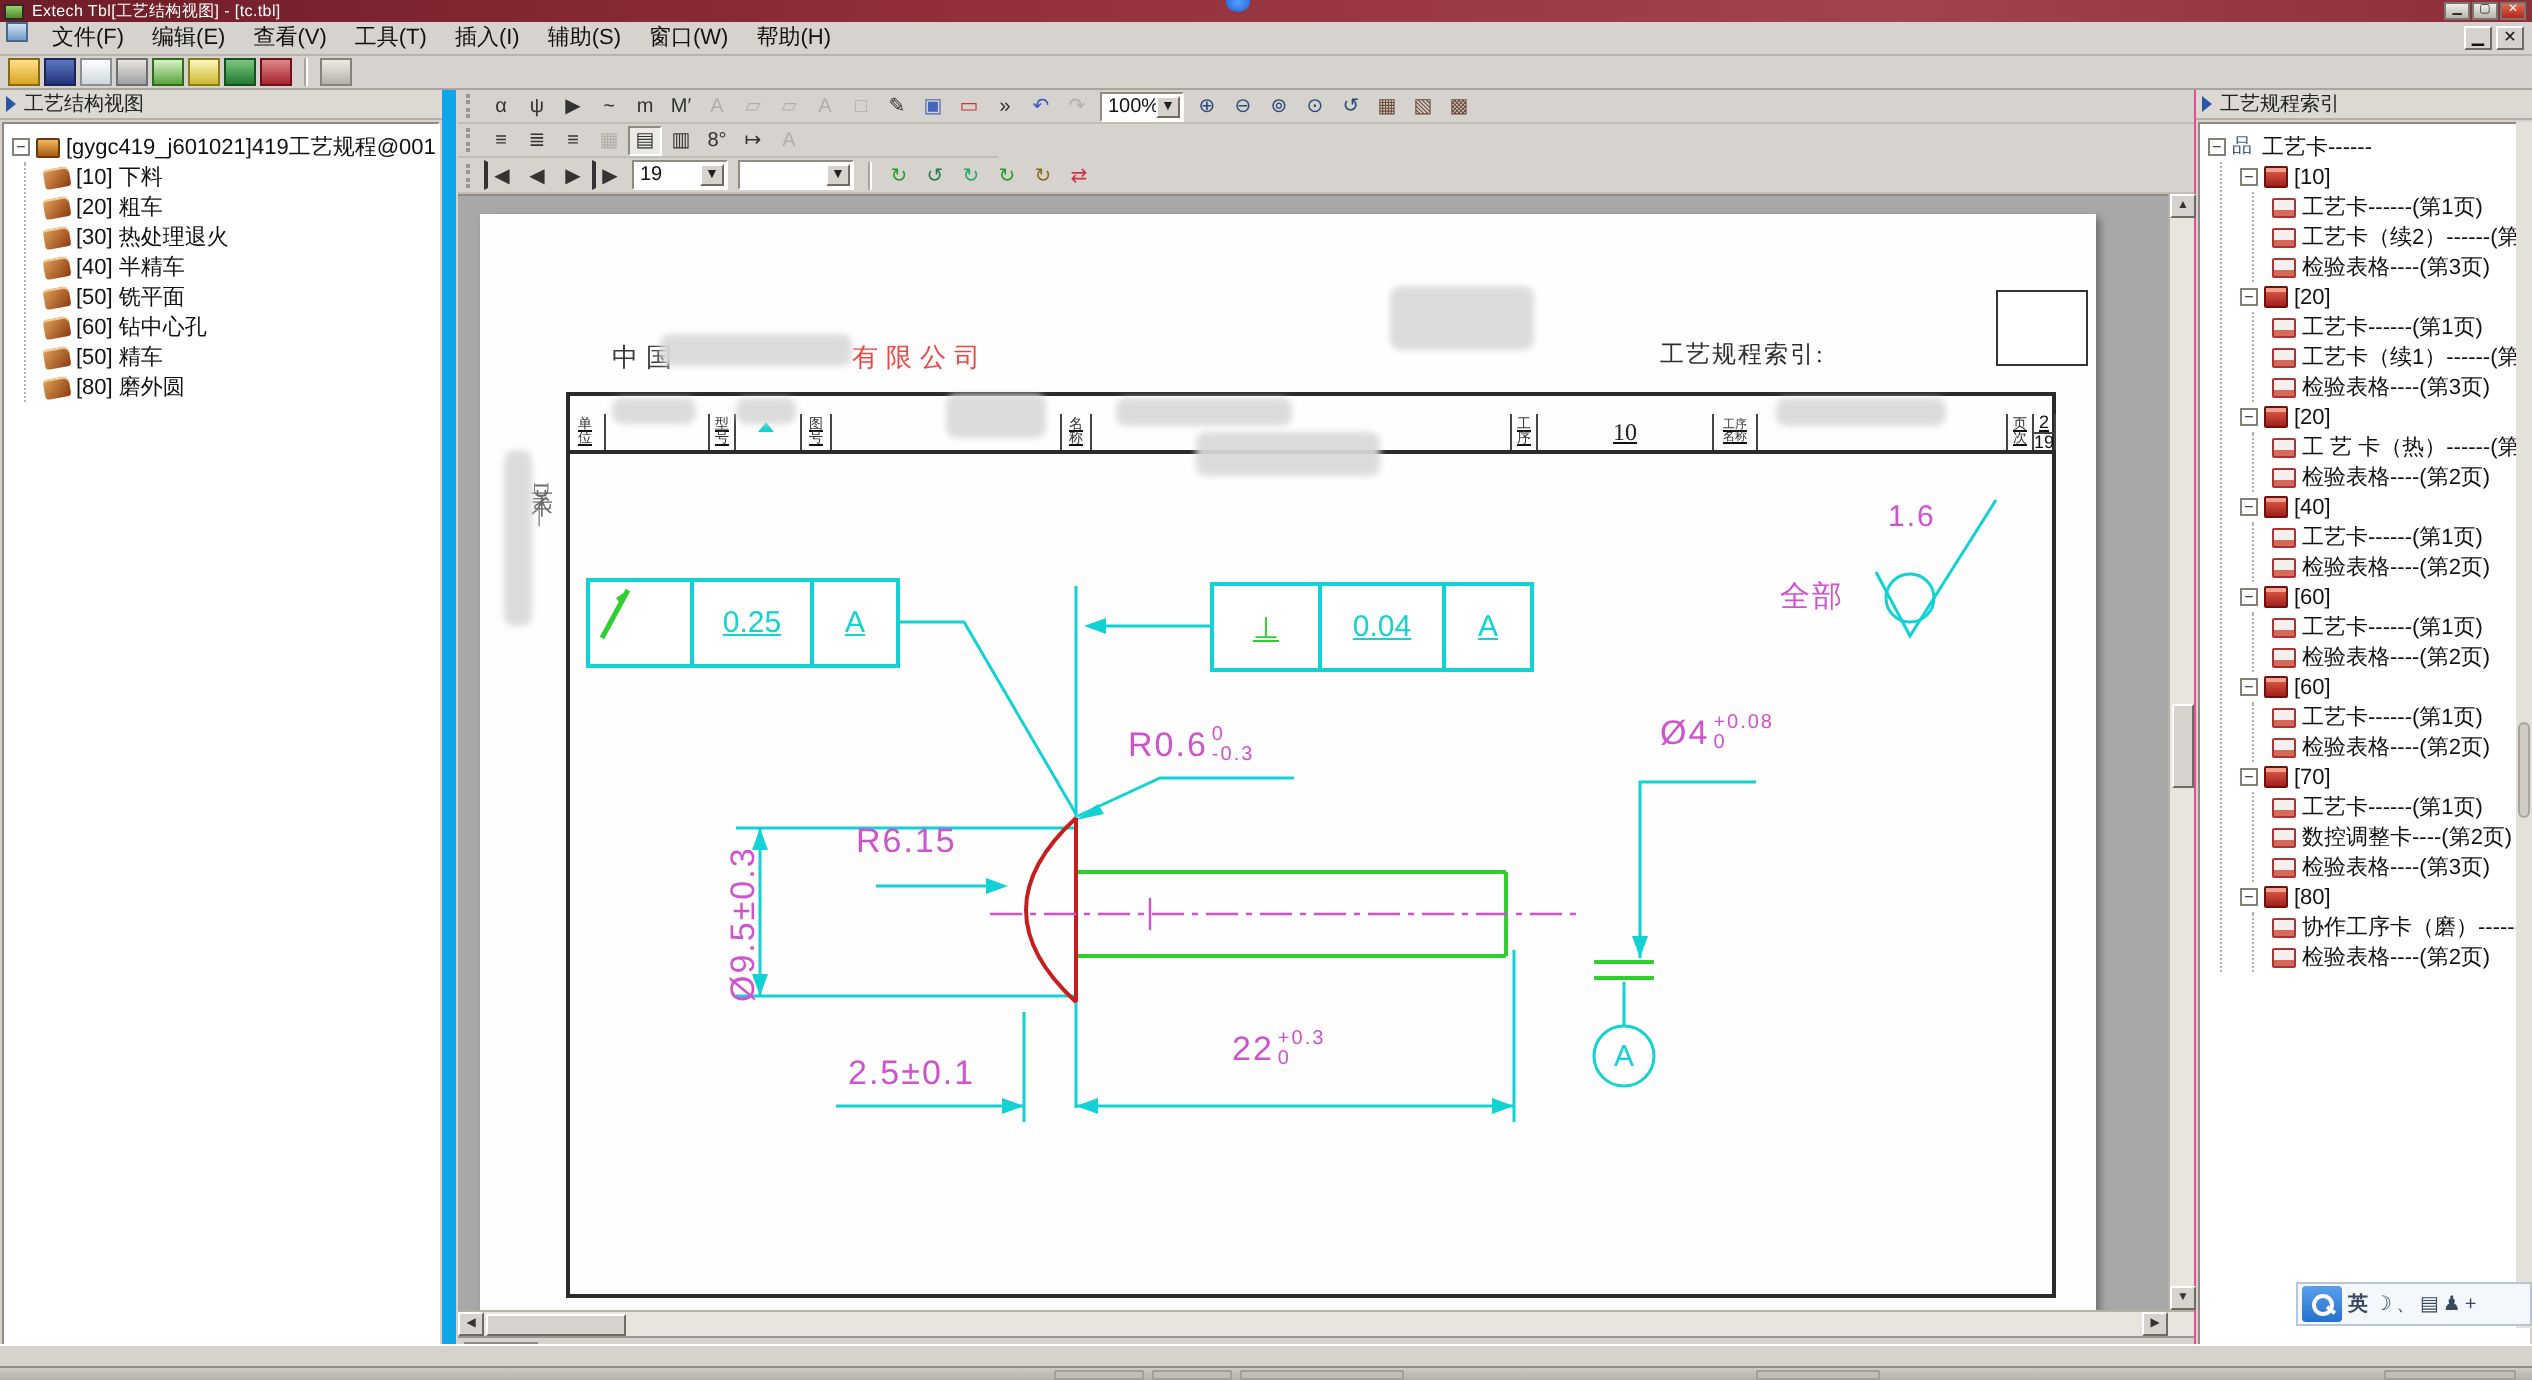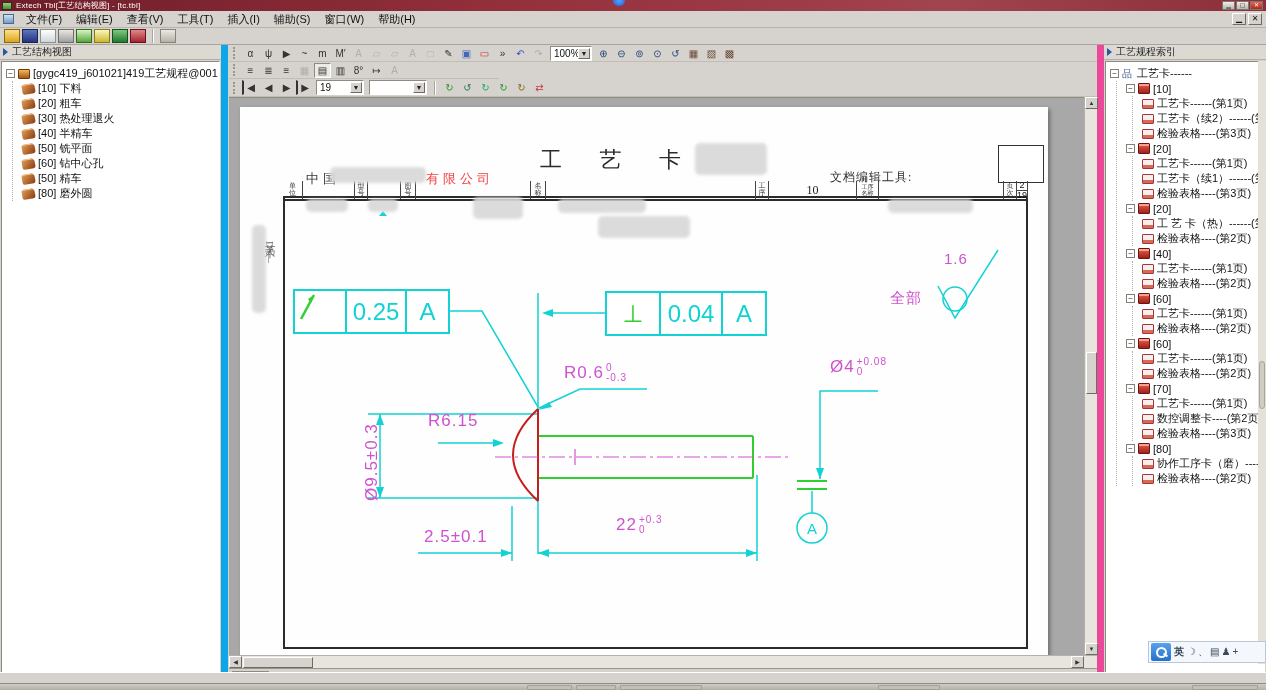--- a/index.html
+++ b/index.html
@@ -10,21 +10,21 @@
   .titlebar { position:absolute; left:0; top:0; width:1266px; height:11px;
     background:linear-gradient(90deg,#6e1d28,#93303c 40%,#a24350 75%,#8c2f3a); display:flex; align-items:center; }
   .titlebar .app-ico { width:10px; height:8px; margin-left:2px; background:linear-gradient(#9dd06a,#4e8a2f); border:1px solid #2c2c2c; }
   .titlebar .ttl { color:#fff; font-size:8px; margin-left:4px; white-space:nowrap; letter-spacing:.2px; }
   .winbtns { position:absolute; right:3px; top:1px; display:flex; gap:1px; }
   .winbtn { width:13px; height:9px; background:linear-gradient(#efede8,#b9b5ac); border:1px solid #7b7770; font-size:6px; line-height:7px; text-align:center; color:#222; }
   .winbtn.close { background:linear-gradient(#e06a5a,#b02818); color:#fff; }
   .blue-dot { position:absolute; left:613px; top:-4px; width:12px; height:10px; border-radius:50%; background:radial-gradient(#55a0ff,#1c5fd0); }
 
   
-  .menubar { position:absolute; left:0; top:11px; width:1266px; height:17px; background:#d6d3ce; border-bottom:1px solid #b8b4ab; display:flex; align-items:center; }
+  .menubar { position:absolute; left:0; top:11px; width:1266px; height:17px; background:#d6d3ce; border-bottom:1px solid #b8b4ab; display:flex; }
   .menubar .mdi-ico { width:11px; height:10px; margin:0 5px 0 3px; background:linear-gradient(#cfe2f5,#6f9cc9); border:1px solid #49688a; }
   .menu-item { padding:2px 7px; font-size:11px; color:#111; }
   .menubar .mdibtns { position:absolute; right:4px; top:2px; display:flex; gap:2px; }
   .mdibtn { width:14px; height:12px; background:#d6d3ce; border:1px solid; border-color:#fff #6f6b63 #6f6b63 #fff; font-size:8px; line-height:10px; text-align:center; }
 
   
   .app-toolbar { position:absolute; left:0; top:28px; width:1266px; height:17px; background:#d6d3ce; border-bottom:1px solid #a9a59c; display:flex; align-items:center; gap:2px; padding-left:4px; }
   .tb-ico { width:16px; height:14px; border:1px solid transparent; display:flex; align-items:center; justify-content:center; font-size:9px; color:#fff; }
   .ic-open-folder { background:linear-gradient(#ffe08a,#d9a520); border-color:#8a6a10; }
   .ic-save { background:linear-gradient(#5a77c0,#26337c); border-color:#1c2554; }
@@ -35,21 +35,21 @@
   .ic-book-green { background:linear-gradient(#7ec87e,#1f7a2f); border-color:#145020; }
   .ic-book-red { background:linear-gradient(#e08888,#a42430); border-color:#6d1018; }
   .ic-user { background:linear-gradient(#eceae4,#b6b2a8); border-color:#87837a; color:#444; }
   .vsep { width:2px; height:14px; border-left:1px solid #a9a59c; border-right:1px solid #ffffff; margin:0 4px; }
 
   
   .left-panel { position:absolute; left:0; top:45px; width:228px; height:639px; background:#d6d3ce; border-right:7px solid #0ea5e9; }
   .panel-hd { height:15px; background:#dcd9d2; border-bottom:1px solid #b5b1a8; display:flex; align-items:center; font-size:10px; color:#222; padding-left:3px; gap:4px; }
   .panel-hd .tri { width:0; height:0; border-left:5px solid #2a56a8; border-top:4px solid transparent; border-bottom:4px solid transparent; }
   .panel-body { position:absolute; left:1px; right:1px; top:16px; bottom:6px; background:#fff; border:1px solid; border-color:#8f8b83 #fff #fff #8f8b83; overflow:hidden; padding:4px 0 0 4px; }
-  .right-panel { position:absolute; left:1097px; top:45px; width:169px; height:639px; background:#d6d3ce; border-left:7px solid #ec4899; }
+  .right-panel { position:absolute; left:1097px; top:45px; width:169px; height:639px; background:#d6d3ce; border-left:1px solid #ec4899; }
 
   
   .trow { display:flex; align-items:center; gap:3px; height:15px; white-space:nowrap; font-size:11px; color:#111; }
   .texp { width:9px; height:9px; border:1px solid #848078; background:#fff; font-size:8px; line-height:7px; text-align:center; color:#333; flex:0 0 9px; }
   .tkids { margin-left:6px; padding-left:9px; border-left:1px dotted #b5b1a8; }
   .ico-tool { width:13px; height:10px; flex:0 0 13px; background:linear-gradient(135deg,#e2a15a,#8b3a0f); border-radius:2px 3px 2px 2px; transform:rotate(-10deg); box-shadow:inset 0 1px 0 #f5cc96; }
   .ico-root { width:12px; height:10px; flex:0 0 12px; background:linear-gradient(#f2b95e,#a65a16); border:1px solid #6b3a0c; border-radius:1px; }
   .ico-book { width:12px; height:11px; flex:0 0 12px; background:linear-gradient(#e5604a,#a01f1a); border:1px solid #6d120d; border-radius:1px; box-shadow:inset 0 2px 0 #f2a090; }
   .ico-card { width:12px; height:10px; flex:0 0 12px; background:#f5f0ee; border:1px solid #a33; box-shadow:inset 0 -3px 0 #d66a5a; border-radius:1px; }
   .ico-org { color:#445a8c; font-size:10px; line-height:10px; flex:0 0 12px; }
@@ -81,35 +81,35 @@
   
   .page { position:absolute; left:11px; top:9px; width:808px; height:549px; background:#fefefe; box-shadow:2px 2px 4px rgba(0,0,0,.35); }
   .page svg { position:absolute; left:0; top:0; }
   .t { position:absolute; white-space:nowrap; }
   .doc-title { left:300px; top:38px; font-family:"Liberation Serif",serif; font-size:22px; letter-spacing:16px; color:#2b2b2b; }
   .company { left:66px; top:63px; font-family:"Liberation Serif",serif; font-size:13px; color:#3a3a3a; letter-spacing:4px; }
   .company2 { left:186px; top:63px; font-family:Liberation Serif, serif; font-size:13px; color:#ef4444; letter-spacing:4px; }
   .approval { left:590px; top:62px; font-family:"Liberation Serif",serif; font-size:12px; color:#2e2e2e; letter-spacing:1px; }
   .corner-box { position:absolute; left:758px; top:38px; width:46px; height:38px; border:1px solid #333; background:#fff; }
   .frame { position:absolute; left:43px; top:89px; width:745px; height:453px; border:2px solid #2b2b2b; }
-  .hrow { position:absolute; left:43px; top:74px; width:745px; height:20px; border-bottom:2px solid #2b2b2b; display:flex; }
+  .hrow { position:absolute; left:43px; top:100px; width:745px; height:20px; border-bottom:2px solid #2b2b2b; display:flex;text-decoration:underline; }
   .hcell { border-right:1px solid #444; height:100%; display:flex; align-items:center; justify-content:center; overflow:hidden; }
   .hlbl { font-size:7px; line-height:7px; color:#333; width:9px; text-align:center; font-family:"Liberation Serif",serif; }
   .hlbl4 { font-size:6px; line-height:6px; width:14px; }
   .hval { font-size:12px; color:#222; font-family:"Liberation Serif",serif; }
   .pages { display:flex; flex-direction:column; font-size:9px; line-height:9px; align-items:stretch; text-align:center; }
   .pages .pg1 { border-bottom:1px solid #444; }
   .side-label { left:22px; top:128px; writing-mode:vertical-rl; font-size:11px; color:#6a6a6a; letter-spacing:3px; font-family:"Liberation Serif",serif; }
   .blob { position:absolute; background:#d9d9d9; border-radius:5px; filter:blur(1.6px); opacity:.92; }
 
   
   .mag { color:#cf52cf; font-size:17px; letter-spacing:1px; }
   .cyn { color:#12d2d4; }
   .fcf { position:absolute; border:2px solid #12d2d4; background:rgba(255,255,255,.6); display:flex; }
-  .fcf .cell { border-right:2px solid #12d2d4; display:flex; align-items:center; justify-content:center; color:#12d2d4; font-size:24px; }
+  .fcf .cell { border-right:2px solid #12d2d4; display:flex; align-items:center; justify-content:center; color:#12d2d4; font-size:15px;text-decoration:underline; }
   .fcf .cell:last-child { border-right:none; }
   .tolpair { display:inline-flex; flex-direction:column; font-size:10px; line-height:10px; vertical-align:top; margin-left:2px; }
   .rot90 { transform:rotate(-90deg); transform-origin:left top; }
 
   
   .statusbar { position:absolute; left:0; top:672px; width:1266px; height:11px; background:#d6d3ce; border-top:1px solid #fff; }
   .taskbar { position:absolute; left:0; top:683px; width:1266px; height:7px; background:linear-gradient(#cfccc4,#b4b0a7); border-top:1px solid #8f8b83; }
   .tb-blob { position:absolute; top:1px; height:5px; background:#c3bfb6; border:1px solid #a39f96; border-radius:1px; }
   .ime { position:absolute; left:1148px; top:641px; width:118px; height:22px; background:#f4f7fb; border:1px solid #b9c6d8; display:flex; align-items:center; gap:3px; padding-left:2px; }
   .ime .mag-btn { width:20px; height:18px; background:linear-gradient(#5aa0ee,#2470cc); border-radius:2px; position:relative; }
@@ -469,24 +469,23 @@
         </g>
 
         <g stroke="#cf52cf" stroke-width="1.2" fill="none">
           <line x1="255" y1="350" x2="550" y2="350" stroke-dasharray="16 4 3 4"></line>
           <line x1="335" y1="342" x2="335" y2="358"></line>
         </g>
 
         <polygon points="143,104 147,109 139,109" fill="#12d2d4"></polygon>
       </svg>
 
-      <div class="t doc-title">工 艺 卡</div>
       <div class="t company">中国</div>
       <div class="t company2">有限公司</div>
-      <div class="t approval">文档编辑工具:</div>
+      <div class="t approval">工艺规程索引:</div>
       <div class="corner-box"></div>
       <div class="frame"></div>
 
       <div class="hrow">
         <div class="hcell" style="width:20px">
             <div class="hlbl">单位</div>
           </div>
         <div class="hcell" style="width:52px"></div>
         <div class="hcell" style="width:13px">
             <div class="hlbl">型号</div>

